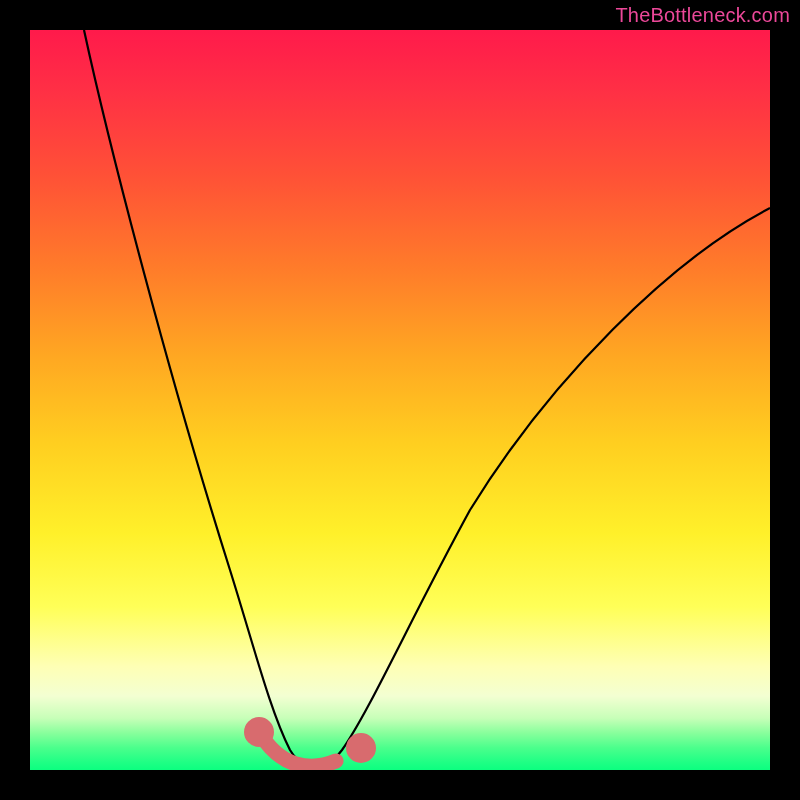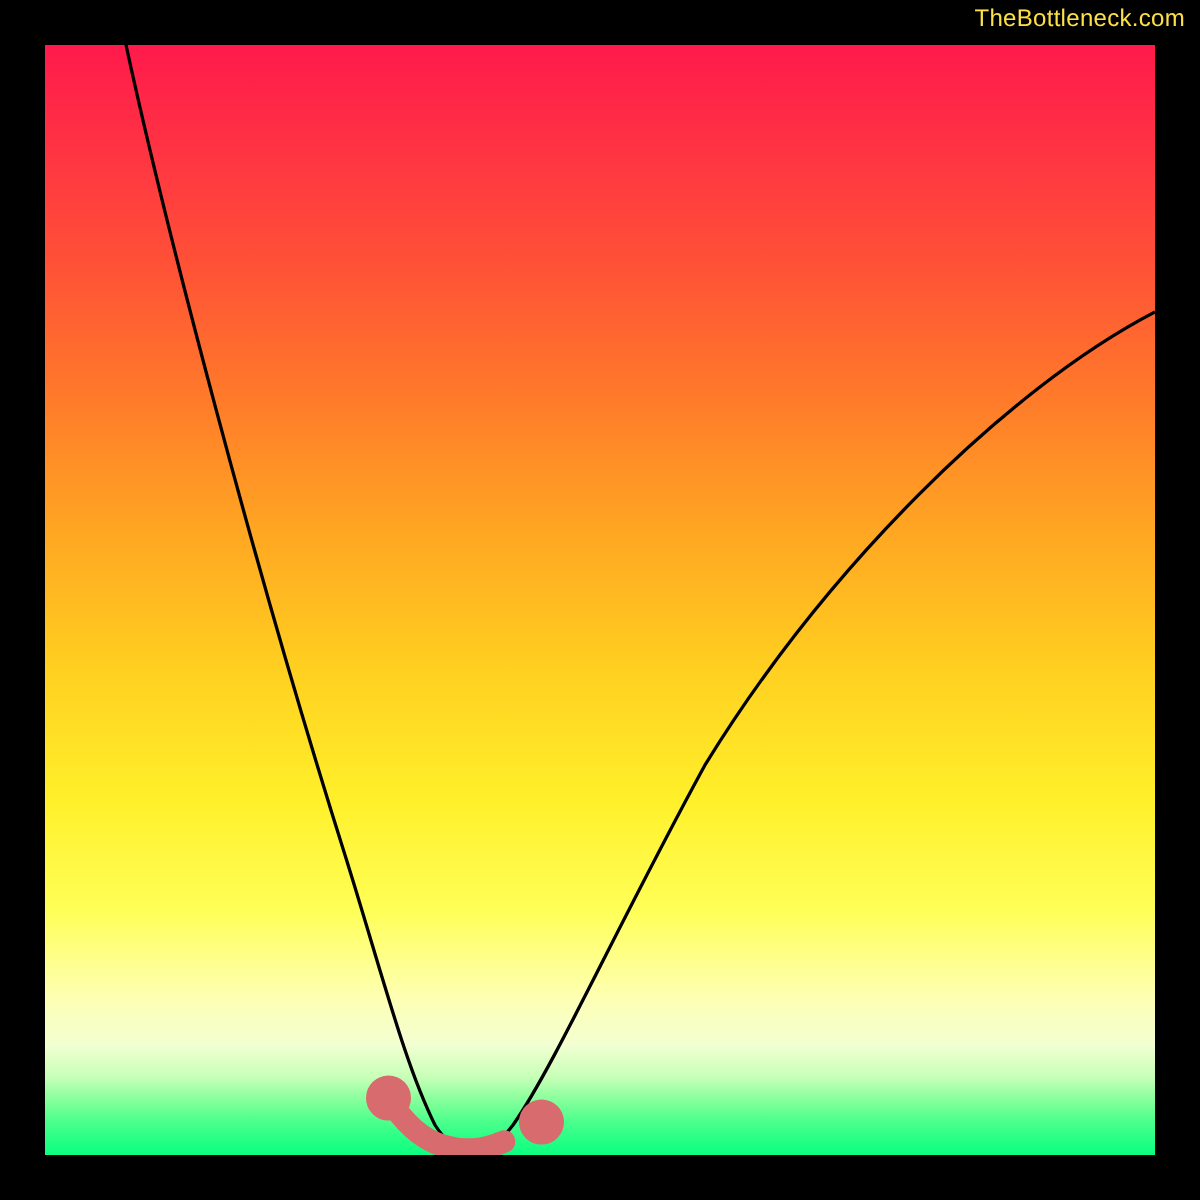--- a/index.html
+++ b/index.html
@@ -16,22 +16,22 @@
     top: 0;
     left: 0;
     width: 800px;
     height: 800px;
     background: #000;
   }
   .watermark {
     position: absolute;
     top: 4px;
     right: 10px;
-    color: #fde047;
-    font-size: 16px;
+    color: #ec4899;
+    font-size: 20px;
     font-weight: 500;
     letter-spacing: 0.2px;
     z-index: 10;
   }
   .plot {
     position: absolute;
     top: 30px;
     left: 30px;
     width: 740px;
     height: 740px;

